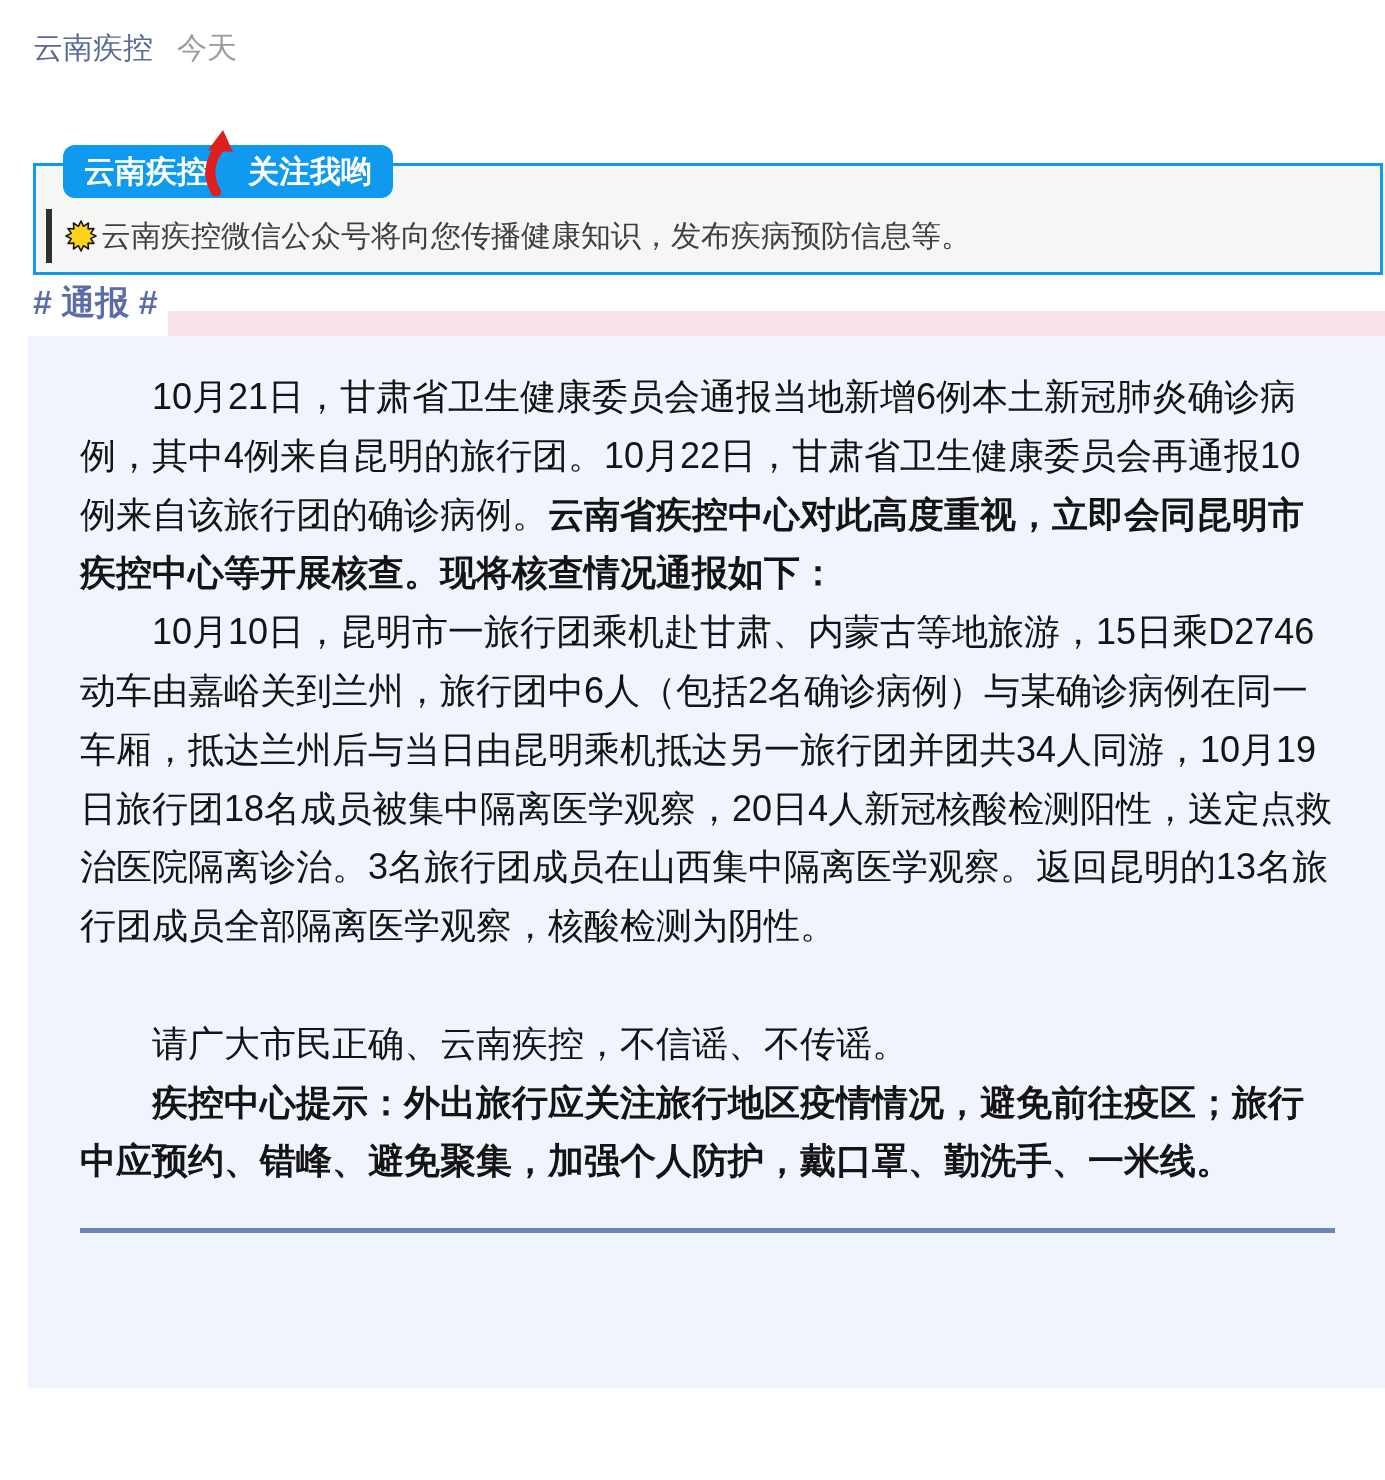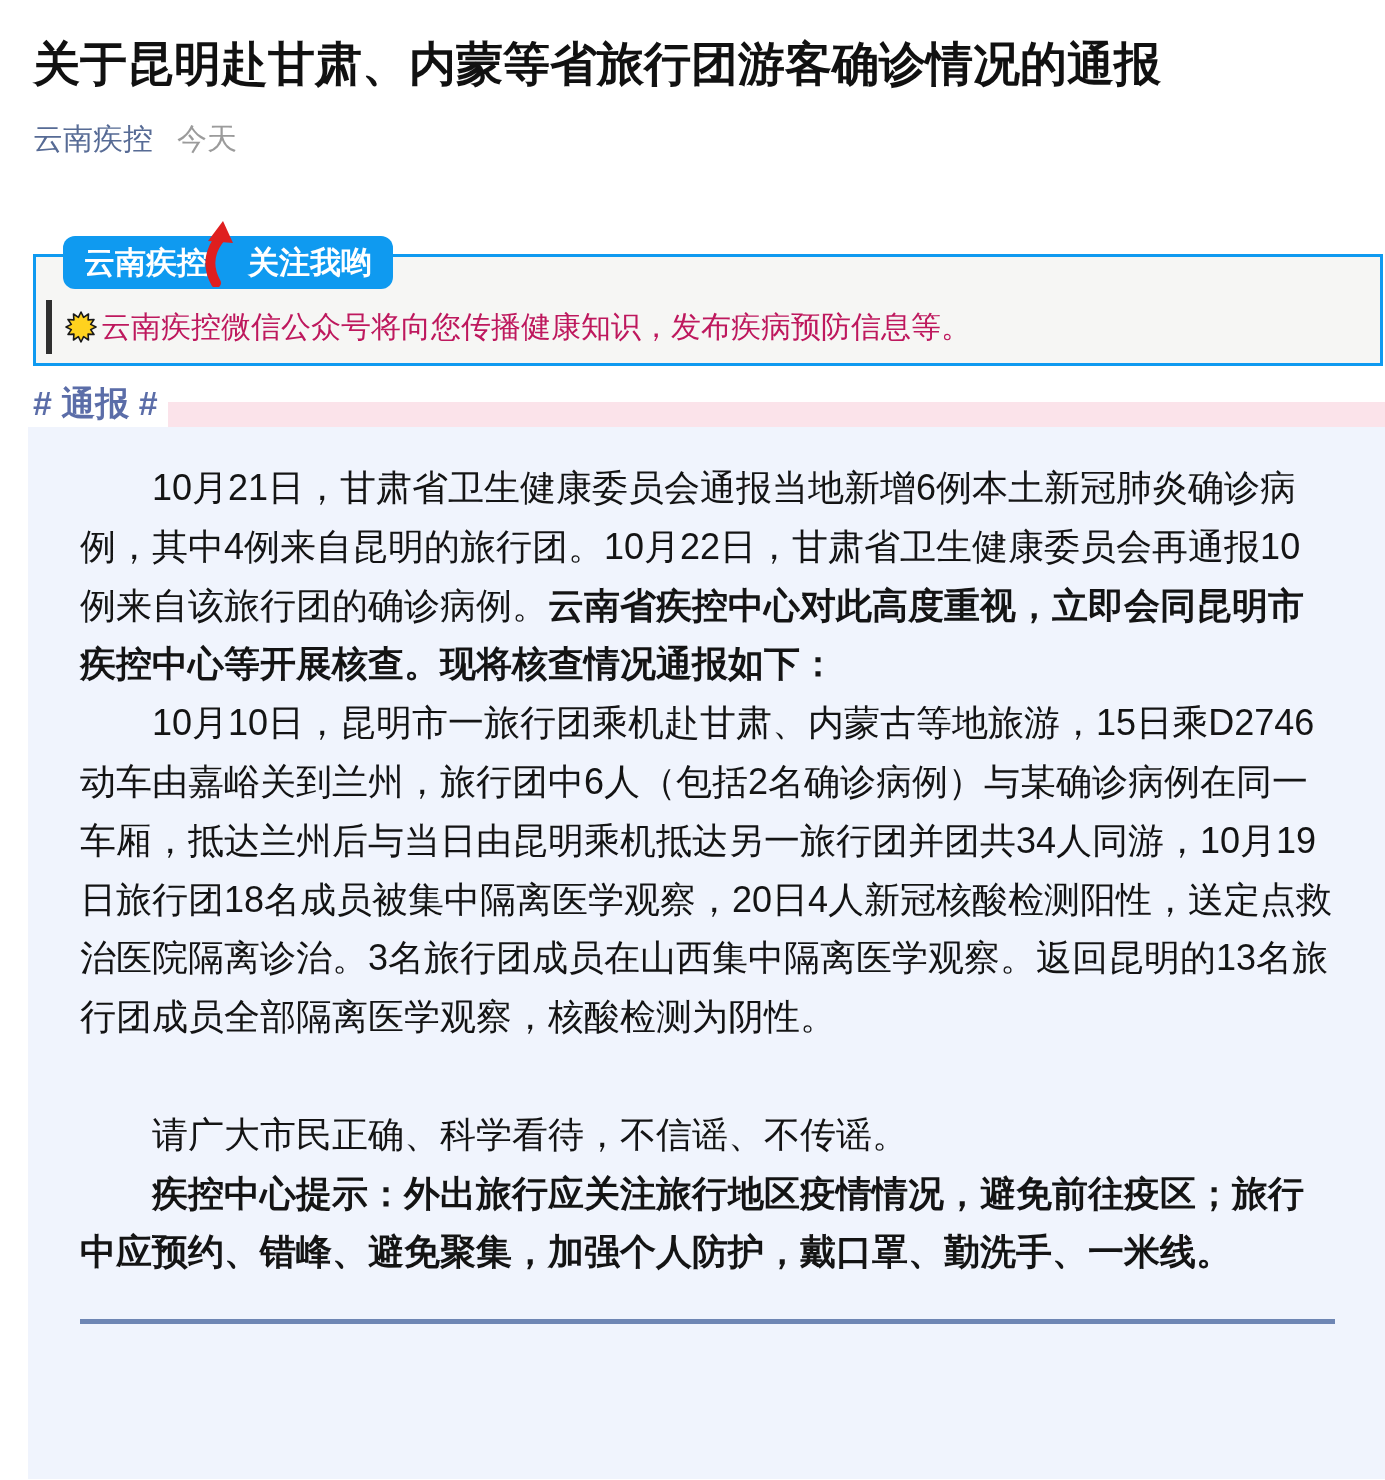--- a/index.html
+++ b/index.html
@@ -25,44 +25,43 @@
   .byline{margin:30px 0 0 33px;font-size:30px;line-height:36px;}
   .account{color:var(--link);margin-right:24px;}
   .date{color:var(--date-gray);}
 
   .banner-wrap{position:relative;margin-top:79px;height:130px;}
   .notice-box{position:absolute;left:33px;right:2px;top:18px;bottom:0;
     background:var(--notice-bg);border:3px solid var(--accent-blue);
     display:flex;align-items:center;padding:40px 16px 6px 10px;}
   .quote-bar{width:6px;height:54px;background:var(--quote-bar);margin-right:13px;flex:none;}
   .sun{width:32px;height:32px;flex:none;margin-right:4px;display:inline-flex;}
-  .notice-text{font-size:30px;color:#be185d;white-space:nowrap;}
+  .notice-text{font-size:30px;color:#404040;white-space:nowrap;}
 
   .follow-badge{position:absolute;left:63px;top:0;width:330px;height:53px;
     background:var(--accent-blue);border-radius:12px;color:#fff;font-weight:700;font-size:31px;
     display:flex;align-items:center;justify-content:space-between;padding:0 21px;cursor:pointer;}
   .badge-label{white-space:nowrap;position:relative;z-index:2;}
   .arrow-icon{position:absolute;left:136px;top:-17px;width:42px;height:68px;z-index:3;}
 
   .tag-row{position:relative;height:61px;}
   .pink-strip{position:absolute;left:168px;right:0;bottom:0;height:25px;background:var(--tag-strip-pink);}
-  .tag-text{position:absolute;left:33px;bottom:4px;font-size:34px;line-height:40px;font-weight:700;
+  .tag-text{position:absolute;left:33px;bottom:14px;font-size:34px;line-height:40px;font-weight:700;
     color:var(--tag-text);z-index:2;white-space:pre;}
 
   .content{margin-left:28px;background:var(--content-bg);padding:32px 50px 9px 52px;min-height:1052px;}
   .content p{margin:0;font-size:36px;line-height:58.8px;color:var(--body-text);text-indent:2em;}
   .content p span.b{font-weight:700;}
   .divider{height:5px;background:var(--divider);margin-top:37px;}
 </style>
 </head>
 <body>
 
 <div class="page">
 
-  <h1 class="title">关于昆明赴甘肃、内蒙等省旅行团游客确诊情况的通报</h1>
 
   <div class="byline">
     <span class="account">云南疾控</span><span class="date">今天</span>
   </div>
 
   <div class="banner-wrap">
     <div class="notice-box">
       <div class="quote-bar"></div>
       <span class="sun">
         <svg viewBox="0 0 32 32" width="32" height="32">
@@ -87,19 +86,19 @@
   <div class="tag-row">
     <div class="pink-strip"></div>
     <span class="tag-text"># 通报 #</span>
   </div>
 
   <div class="content">
     <div id="article-body">
         <p><span>10月21日，甘肃省卫生健康委员会通报当地新增6例本土新冠肺炎确诊病例，其中4例来自昆明的旅行团。10月22日，甘肃省卫生健康委员会再通报10例来自该旅行团的确诊病例。</span><span class="b">云南省疾控中心对此高度重视，立即会同昆明市疾控中心等开展核查。现将核查情况通报如下：</span></p>
         <p><span>10月10日，昆明市一旅行团乘机赴甘肃、内蒙古等地旅游，15日乘D2746动车由嘉峪关到兰州，旅行团中6人（包括2名确诊病例）与某确诊病例在同一车厢，抵达兰州后与当日由昆明乘机抵达另一旅行团并团共34人同游，10月19日旅行团18名成员被集中隔离医学观察，20日4人新冠核酸检测阳性，送定点救治医院隔离诊治。3名旅行团成员在山西集中隔离医学观察。返回昆明的13名旅行团成员全部隔离医学观察，核酸检测为阴性。</span></p>
         <p>&nbsp;</p>
-        <p><span>请广大市民正确、科学看待，不信谣、不传谣。</span></p>
+        <p><span>请广大市民正确、云南疾控，不信谣、不传谣。</span></p>
         <p><span class="b">疾控中心提示：外出旅行应关注旅行地区疫情情况，避免前往疫区；旅行中应预约、错峰、避免聚集，加强个人防护，戴口罩、勤洗手、一米线。</span></p>
       </div>
     <div class="divider"></div>
   </div>
 
 </div>
 
 </body></html>

